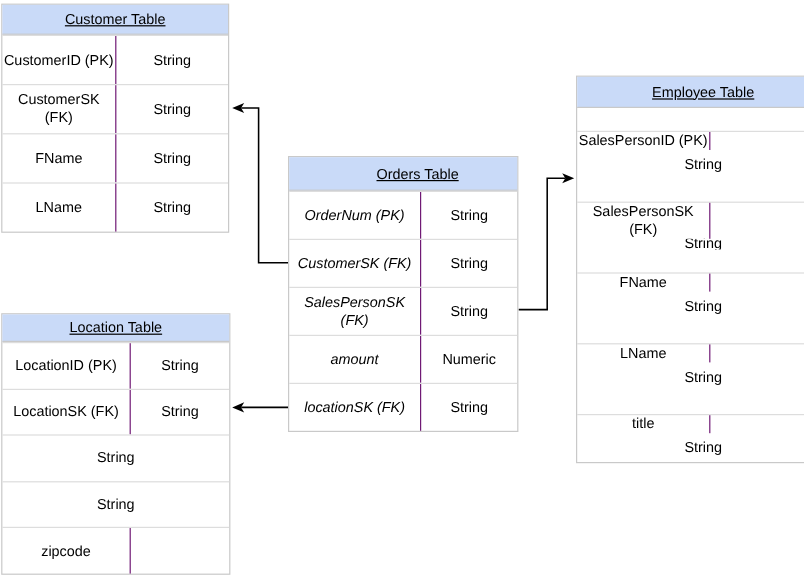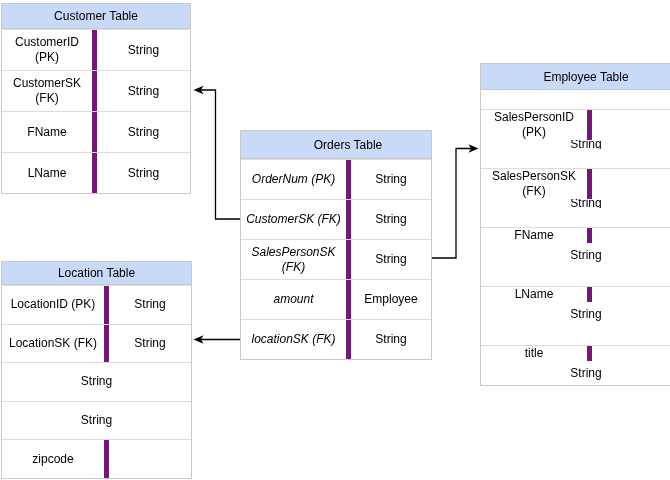--- a/index.html
+++ b/index.html
@@ -27,39 +27,40 @@
   }
   .thead {
     background: #c9daf8;
     border-bottom: 1px solid #c9c9c9;
     display: flex;
     align-items: center;
     justify-content: center;
     font-size: 12px;
     box-sizing: border-box;
     flex: 0 0 auto;
+    text-decoration: underline;
   }
   .trow {
     display: flex;
     box-sizing: border-box;
     flex: 0 0 auto;
   }
   .trow:not(:first-child) { border-top: 1px solid #dddddd; }
   .cell {
     display: flex;
     align-items: center;
     justify-content: center;
     text-align: center;
     font-size: 12px;
     line-height: 1.25;
     white-space: pre-line;
     box-sizing: border-box;
     overflow: hidden;
   }
-  .cell.field { border-right: 5px solid #701a75; }
+  .cell.field { border-right: 1px solid #701a75; }
   .cell.type  { flex: 1; }
 
   
   .t-customer { left: 1px; top: 3px; width: 190px; }
   .t-customer .thead { height: 25px; }
   .t-customer .trow  { height: 41px; }
   .t-customer .field { width: 95px; }
 
   
   .t-orders { left: 240px; top: 130px; width: 192px; }
@@ -134,21 +135,21 @@
       <div class="cell field">CustomerSK (FK)</div>
       <div class="cell type">String</div>
     </div>
     <div class="trow">
       <div class="cell field">SalesPersonSK
 (FK)</div>
       <div class="cell type">String</div>
     </div>
     <div class="trow">
       <div class="cell field">amount</div>
-      <div class="cell type">Employee</div>
+      <div class="cell type">Numeric</div>
     </div>
     <div class="trow">
       <div class="cell field">locationSK (FK)</div>
       <div class="cell type">String</div>
     </div>
   </div>
 
   <div class="etable t-employee">
     <div class="thead">
       <span>Employee Table</span>

